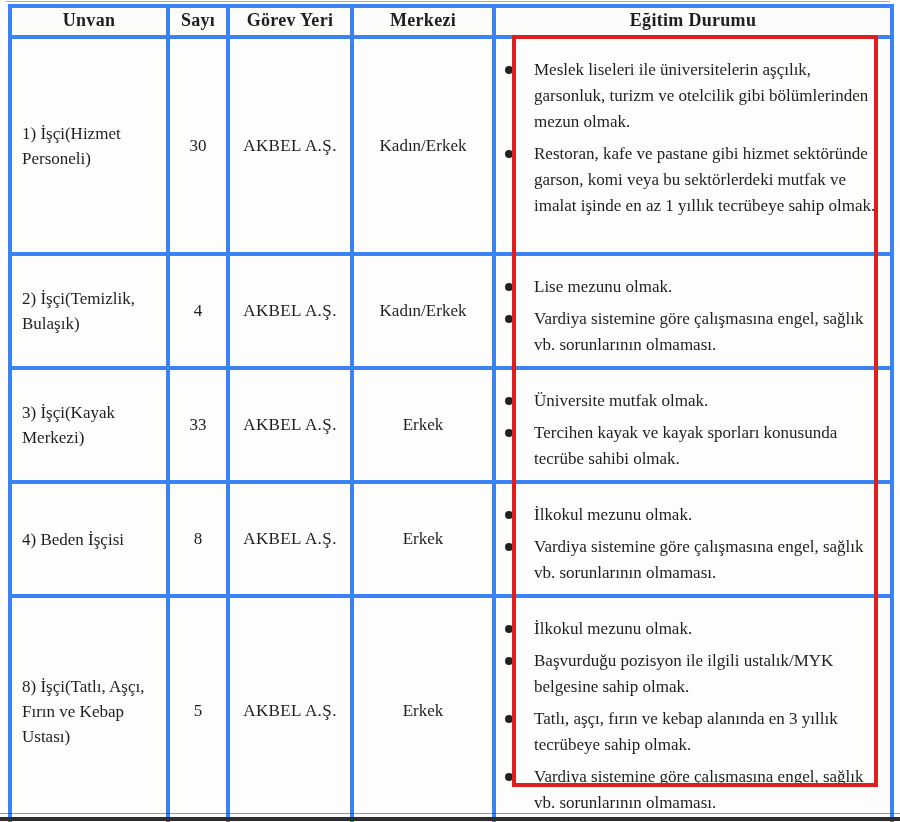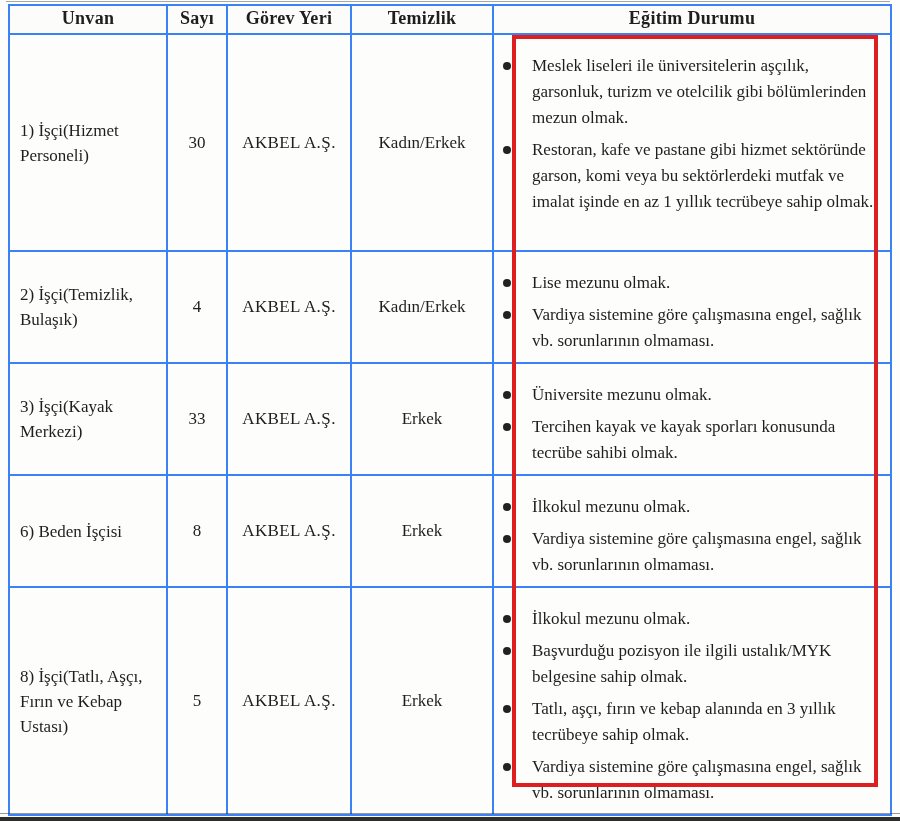--- a/index.html
+++ b/index.html
@@ -20,21 +20,21 @@
     background: rgba(60,60,60,.45);
   }
 
   table.doc {
     position: absolute; left: 8px; top: 4px;
     width: 882px;
     border-collapse: collapse;
     table-layout: fixed;
   }
   table.doc th, table.doc td {
-    border: 2px solid #3b82f6;
+    border: 4px solid #3b82f6;
   }
   th.hdr {
     height: 29px;
     font-size: 18px;
     font-weight: bold;
     text-align: center;
     letter-spacing: .3px;
     padding: 2px 2px 4px 2px;
     background: #fcfcfb;
   }
@@ -106,21 +106,21 @@
       <col style="width:60px">
       <col style="width:124px">
       <col style="width:142px">
       <col style="width:398px">
     </colgroup>
     <thead>
       <tr>
         <th class="hdr">Unvan</th>
         <th class="hdr">Sayı</th>
         <th class="hdr">Görev Yeri</th>
-        <th class="hdr">Temizlik</th>
+        <th class="hdr">Merkezi</th>
         <th class="hdr">Eğitim Durumu</th>
       </tr>
     </thead>
     <tbody>
       <tr class="r1">
         <td class="unvan">1) İşçi(Hizmet Personeli)</td>
         <td class="sayi">30</td>
         <td class="gorev">AKBEL A.Ş.</td>
         <td class="cins">Kadın/Erkek</td>
         <td class="edu">
@@ -142,27 +142,27 @@
           </ul>
         </td>
       </tr>
       <tr class="r3">
         <td class="unvan">3) İşçi(Kayak Merkezi)</td>
         <td class="sayi">33</td>
         <td class="gorev">AKBEL A.Ş.</td>
         <td class="cins">Erkek</td>
         <td class="edu">
           <ul class="edu-list">
-            <li>Üniversite mezunu olmak.</li>
+            <li>Üniversite mutfak olmak.</li>
             <li>Tercihen kayak ve kayak sporları konusunda tecrübe sahibi olmak.</li>
           </ul>
         </td>
       </tr>
       <tr class="r4">
-        <td class="unvan">6) Beden İşçisi</td>
+        <td class="unvan">4) Beden İşçisi</td>
         <td class="sayi">8</td>
         <td class="gorev">AKBEL A.Ş.</td>
         <td class="cins">Erkek</td>
         <td class="edu">
           <ul class="edu-list">
             <li>İlkokul mezunu olmak.</li>
             <li>Vardiya sistemine göre çalışmasına engel, sağlık vb. sorunlarının olmaması.</li>
           </ul>
         </td>
       </tr>

